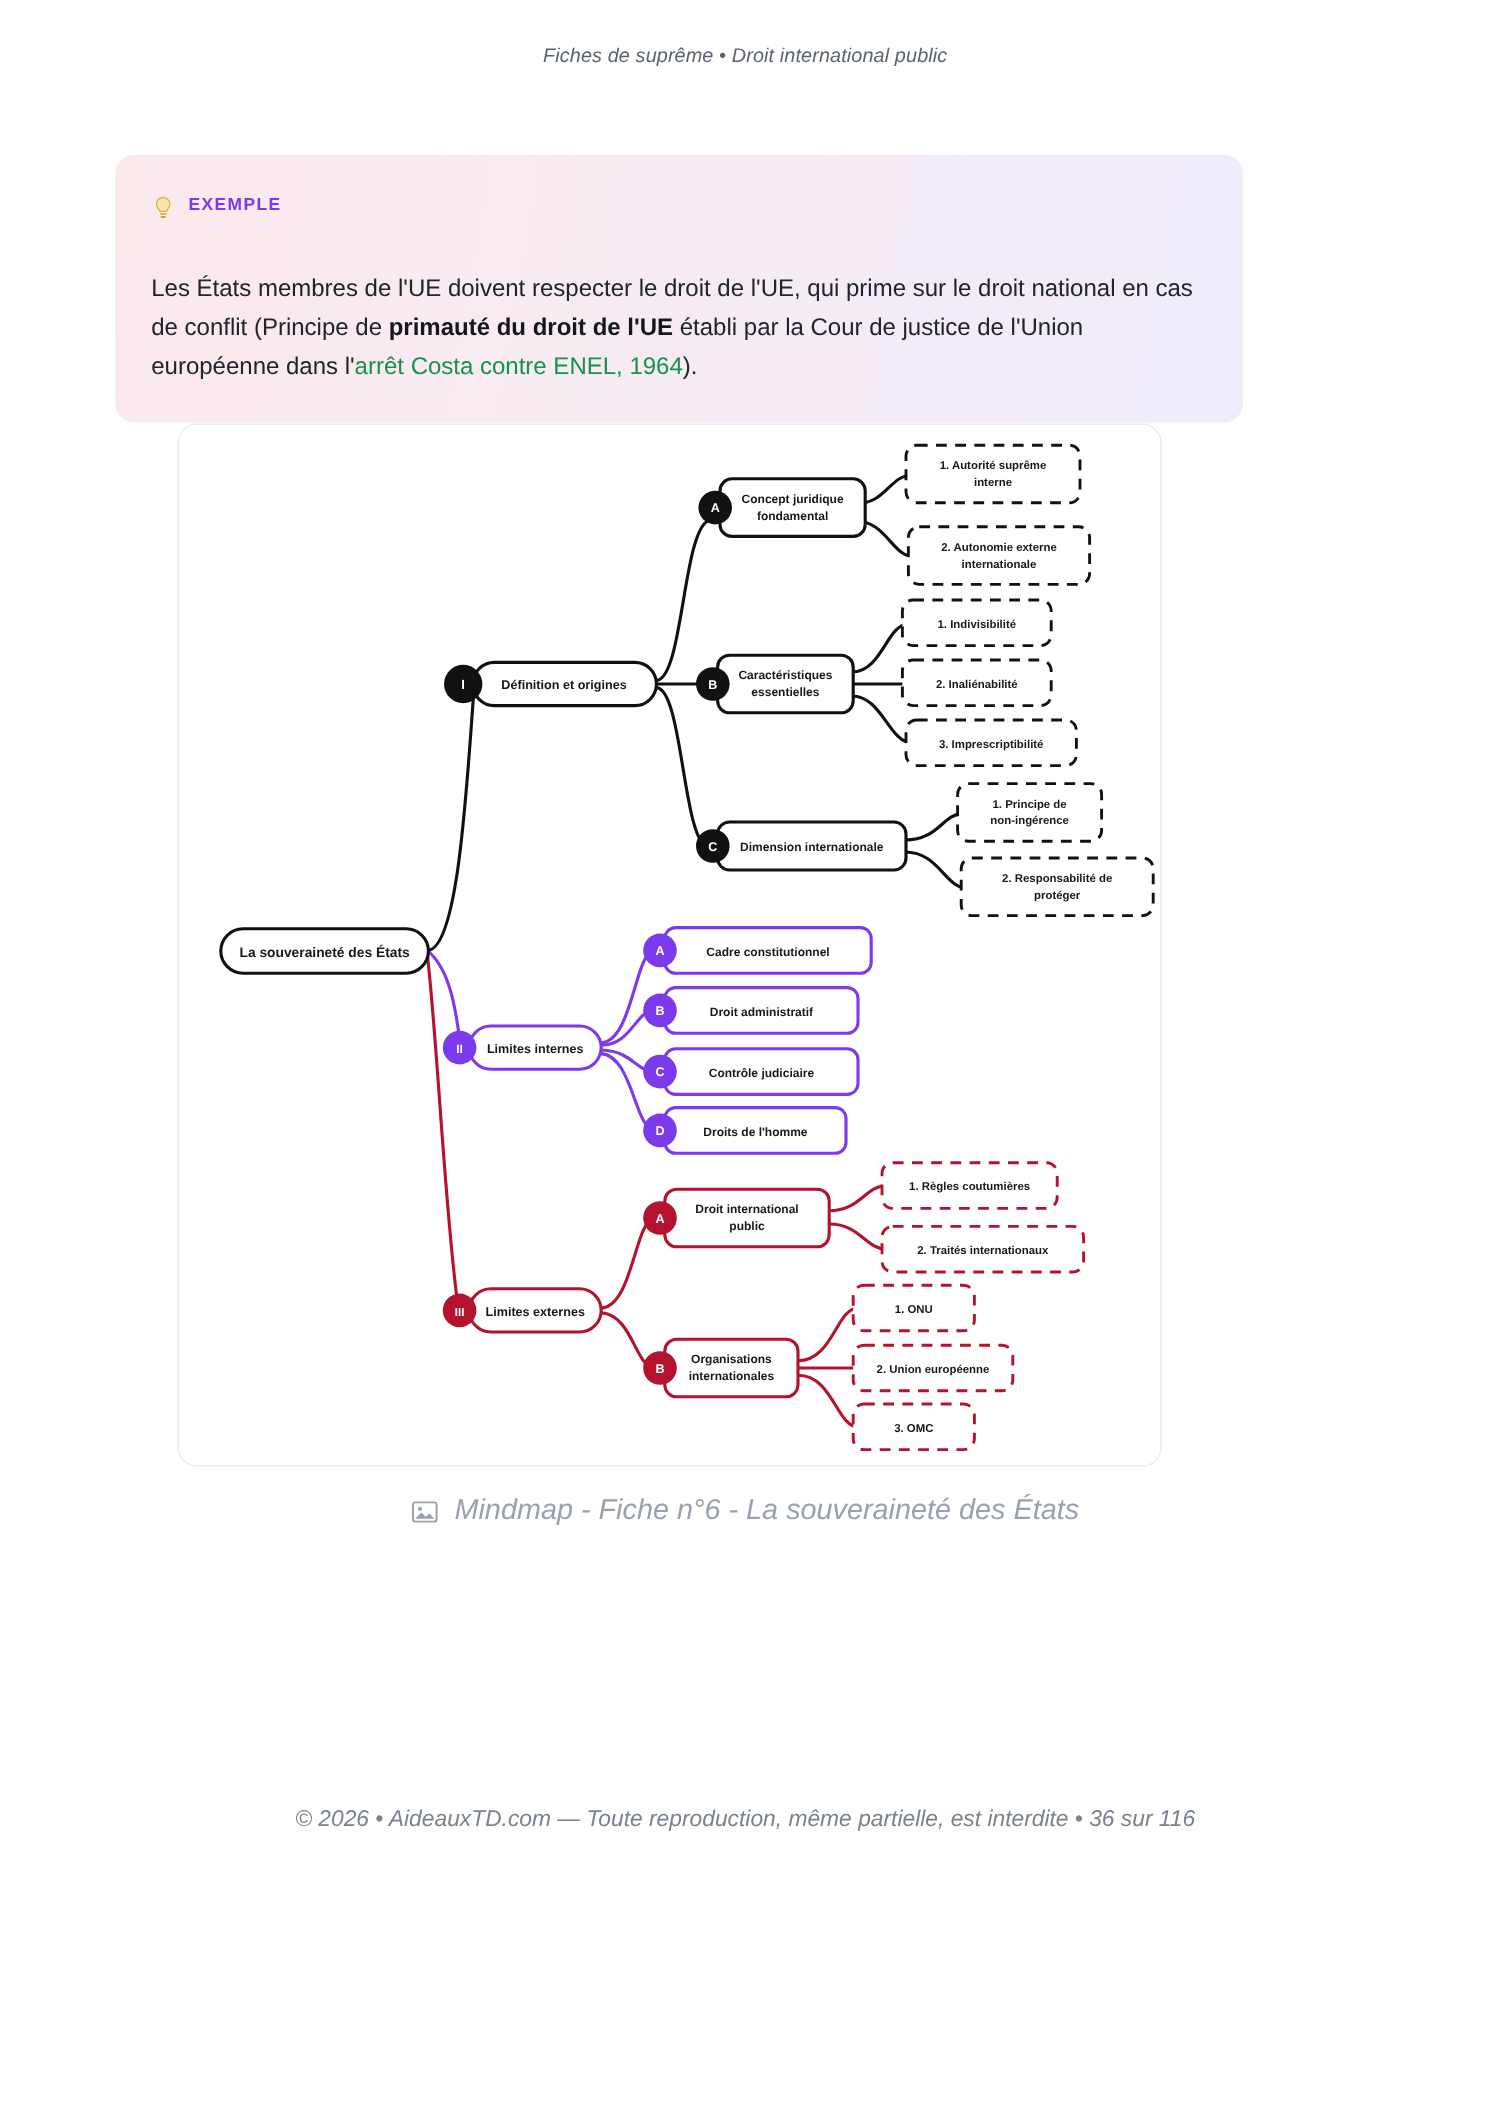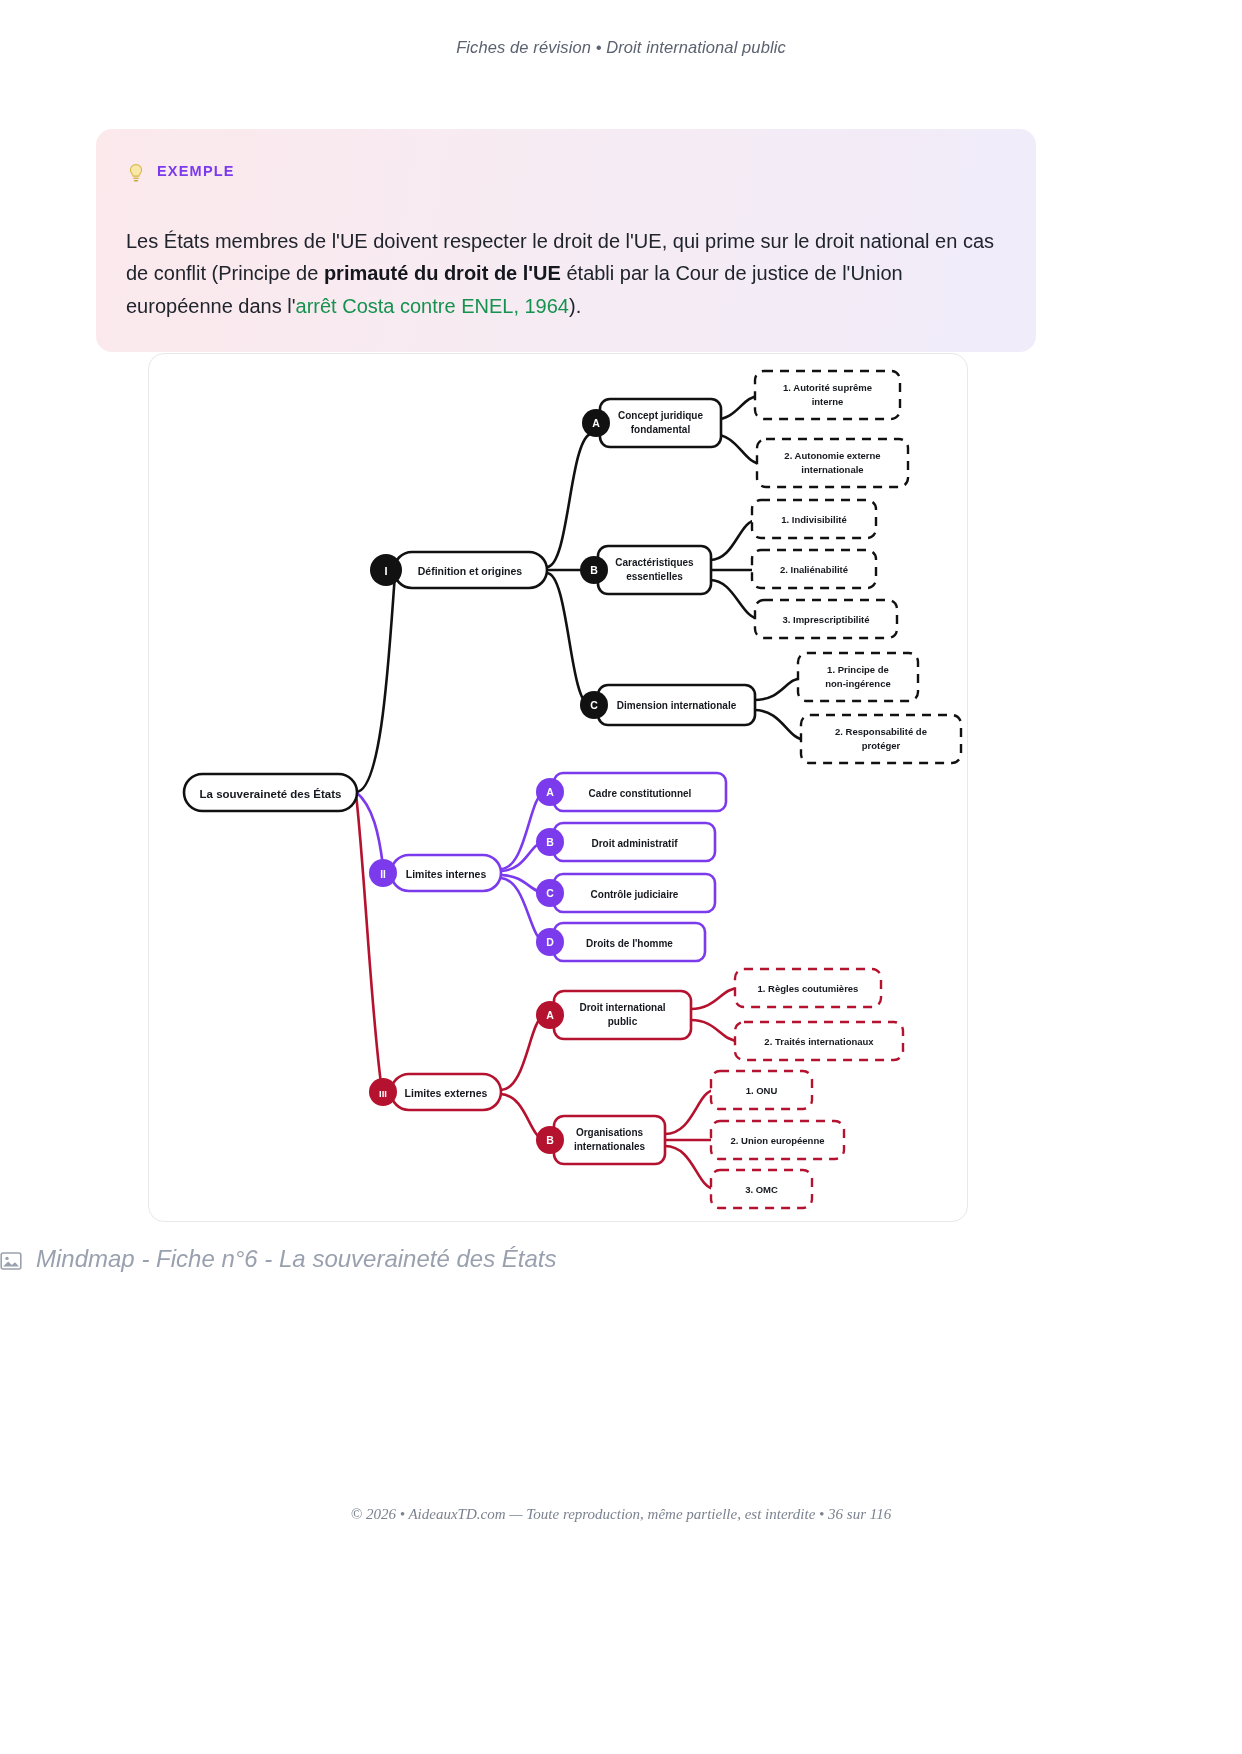--- a/index.html
+++ b/index.html
@@ -55,37 +55,37 @@
   }
   .figure svg{display:block;}
 
   
   .n-txt{font-family:"Liberation Sans",sans-serif;font-weight:bold;fill:#15181e;}
   .badge-txt{font-family:"Liberation Sans",sans-serif;font-weight:bold;fill:#ffffff;}
 
   
   .caption{
     position:absolute;left:0;top:1245px;width:1242px;
-    display:flex;align-items:center;gap:14px;
+    display:flex;align-items:center;justify-content:center;gap:14px;
     color:#9aa1ae;font-style:italic;font-size:24px;
   }
   .pic-icon{width:22px;height:20px;display:block;}
 
   
   .doc-footer{
     position:absolute;left:0;top:1506px;width:1242px;
-    text-align:center;font-style:italic;font-size:15px;color:#7b828f;font-family:Liberation Serif, serif;
+    text-align:center;font-style:italic;font-size:19px;color:#7b828f;
   }
 </style>
 </head>
 <body>
 
 <div class="page">
 
-  <div class="doc-header">Fiches de révision • Droit international public</div>
+  <div class="doc-header">Fiches de suprême • Droit international public</div>
 
   <div class="callout">
     <div class="callout-head">
       <span class="bulb-icon">
         <svg viewBox="0 0 20 22" width="20" height="22" aria-hidden="true">
           <path d="M10 1.6c-3.1 0-5.6 2.4-5.6 5.4 0 2 1 3.3 1.9 4.4.5.6.9 1.1.9 1.7h5.6c0-.6.4-1.1.9-1.7.9-1.1 1.9-2.4 1.9-4.4 0-3-2.5-5.4-5.6-5.4z" fill="#f9e7a8" stroke="#d9b84a" stroke-width="1.1"></path>
           <rect x="7.2" y="14.4" width="5.6" height="1.7" rx=".8" fill="#d9b84a"></rect>
           <rect x="7.8" y="17" width="4.4" height="1.6" rx=".8" fill="#c9a63c"></rect>
         </svg>
       </span>

